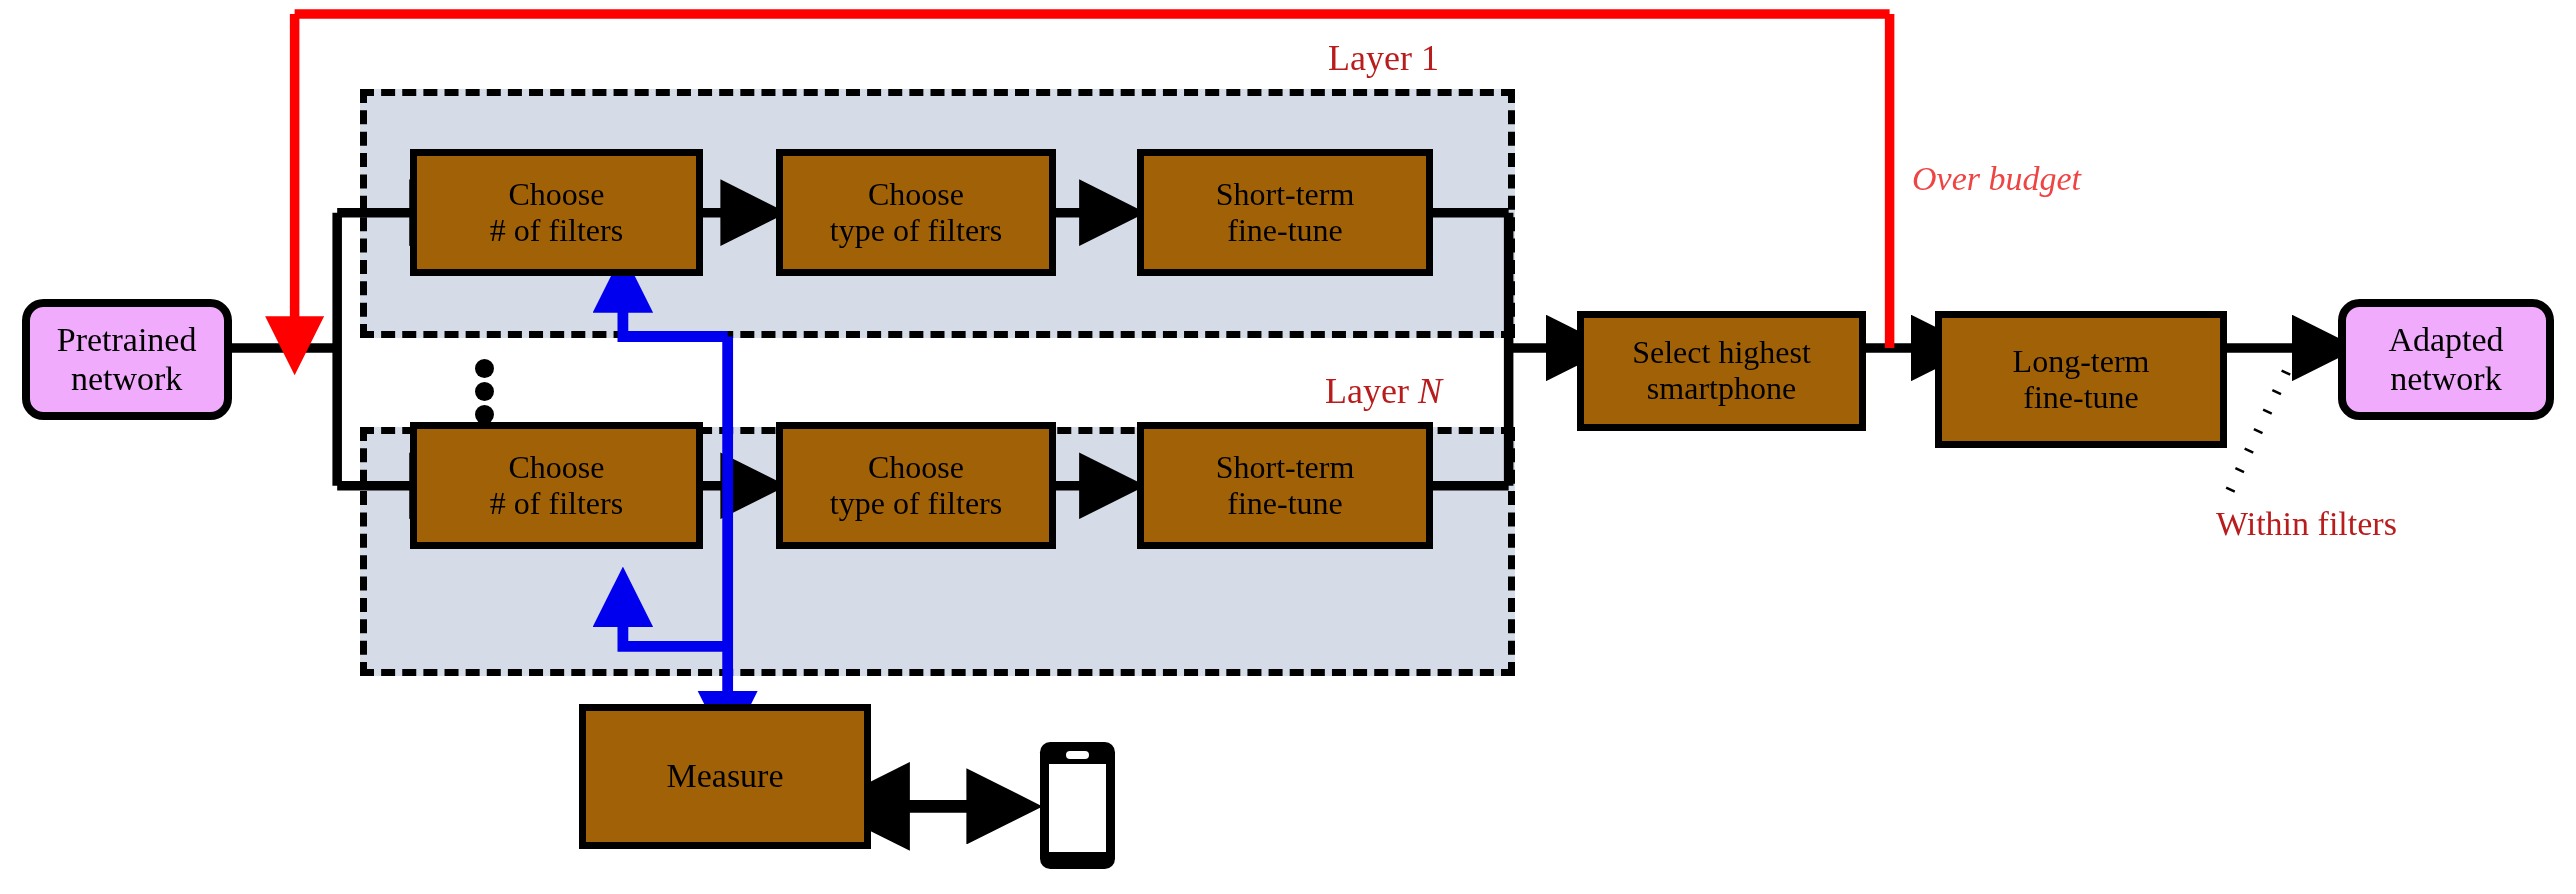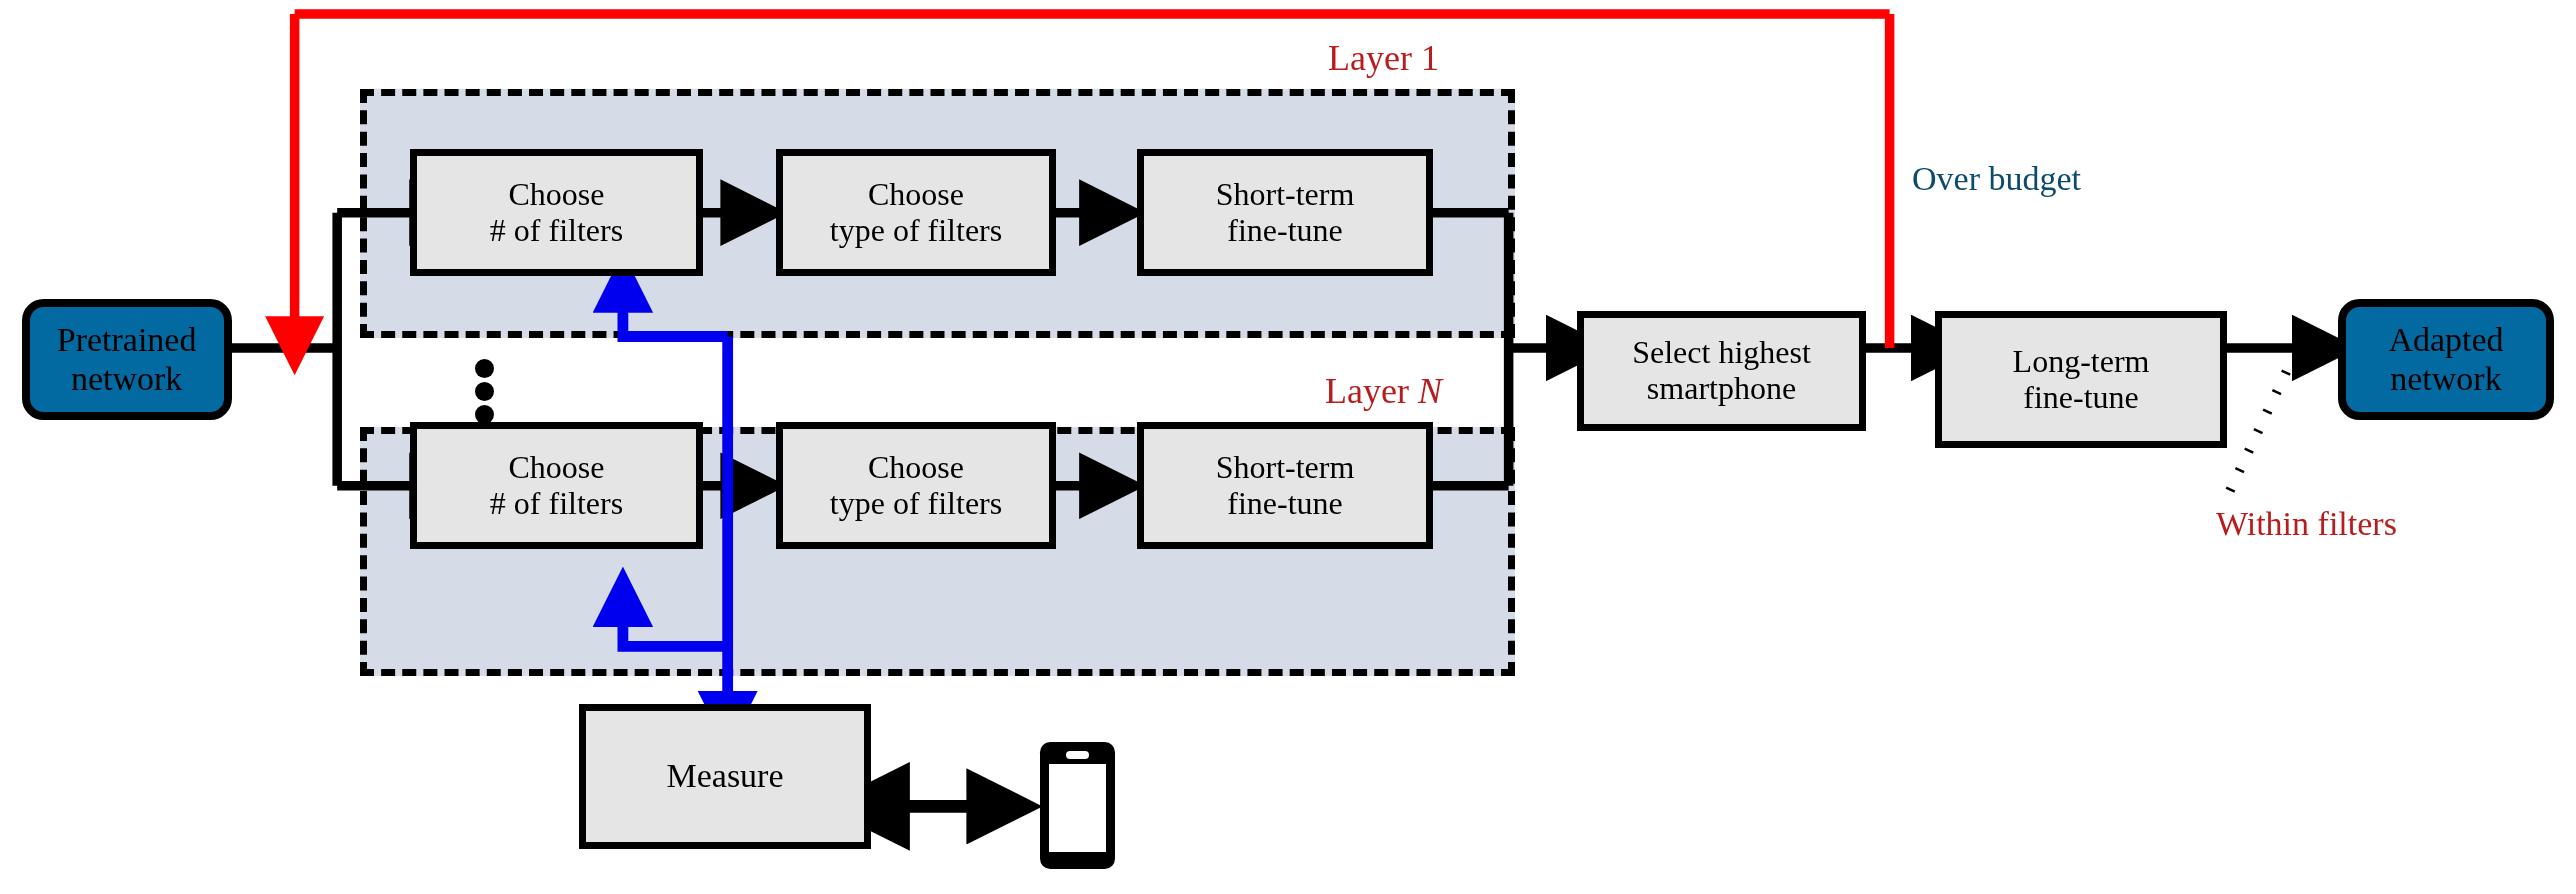--- a/index.html
+++ b/index.html
@@ -2,26 +2,26 @@
 <html style="font-size:10.2px"><head>
 <meta charset="utf-8">
 <style>
   html,body{margin:0;padding:0;background:#ffffff;}
   body{font-family:"Liberation Serif","DejaVu Serif",serif;}
   #stage{position:relative;width:2576px;height:894px;background:#fff;overflow:hidden;}
   svg#wires{position:absolute;left:0;top:0;width:2576px;height:894px;}
 
   .node{position:absolute;box-sizing:border-box;display:flex;align-items:center;
         justify-content:center;text-align:center;color:#000;line-height:1.12;}
-  .proc{background:#e5e5e5;border:7px solid #000;}
-  .rounded{background:#0369a1;border:8.3px solid #000;border-radius:21.6px;}
+  .proc{background:#a16207;border:7px solid #000;}
+  .rounded{background:#f0abfc;border:8.3px solid #000;border-radius:21.6px;}
   .dashgroup{position:absolute;box-sizing:border-box;background:#d6dce7;
              border:7px dashed #000;}
   .lbl{position:absolute;color:#b91c1c;white-space:nowrap;}
-  .red{color:#0c4a6e;}
+  .red{color:#ef4444;font-style:italic;}
   .ital{font-style:italic;}
   .dots{position:absolute;}
   .dot{position:absolute;width:19px;height:19px;border-radius:50%;background:#000;}
   .phone{position:absolute;background:#000;border-radius:10.2px;}
   .phone .screen{position:absolute;background:#fff;}
   .phone .speaker{position:absolute;background:#fff;border-radius:6.4px;}
 </style>
 </head>
 <body>
 

